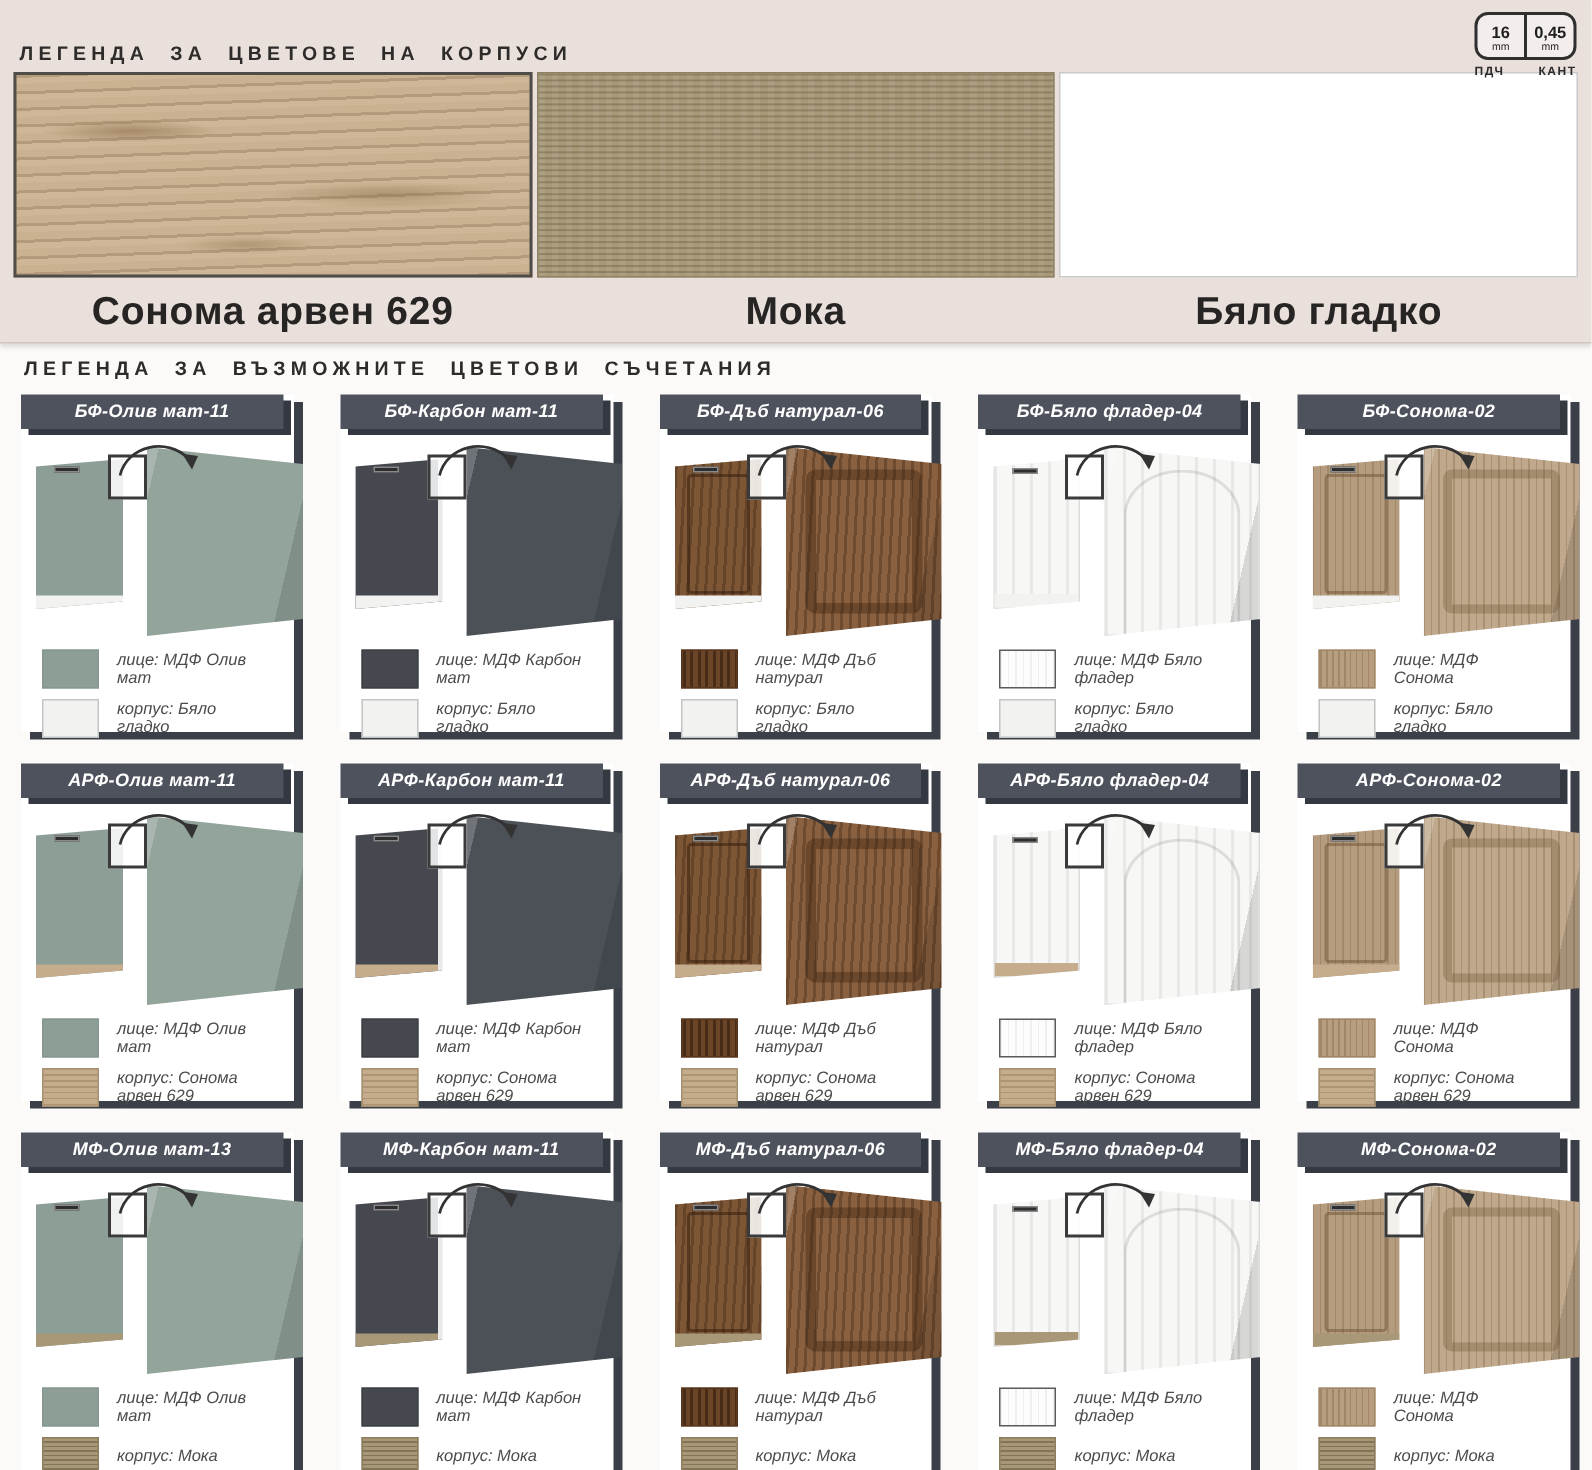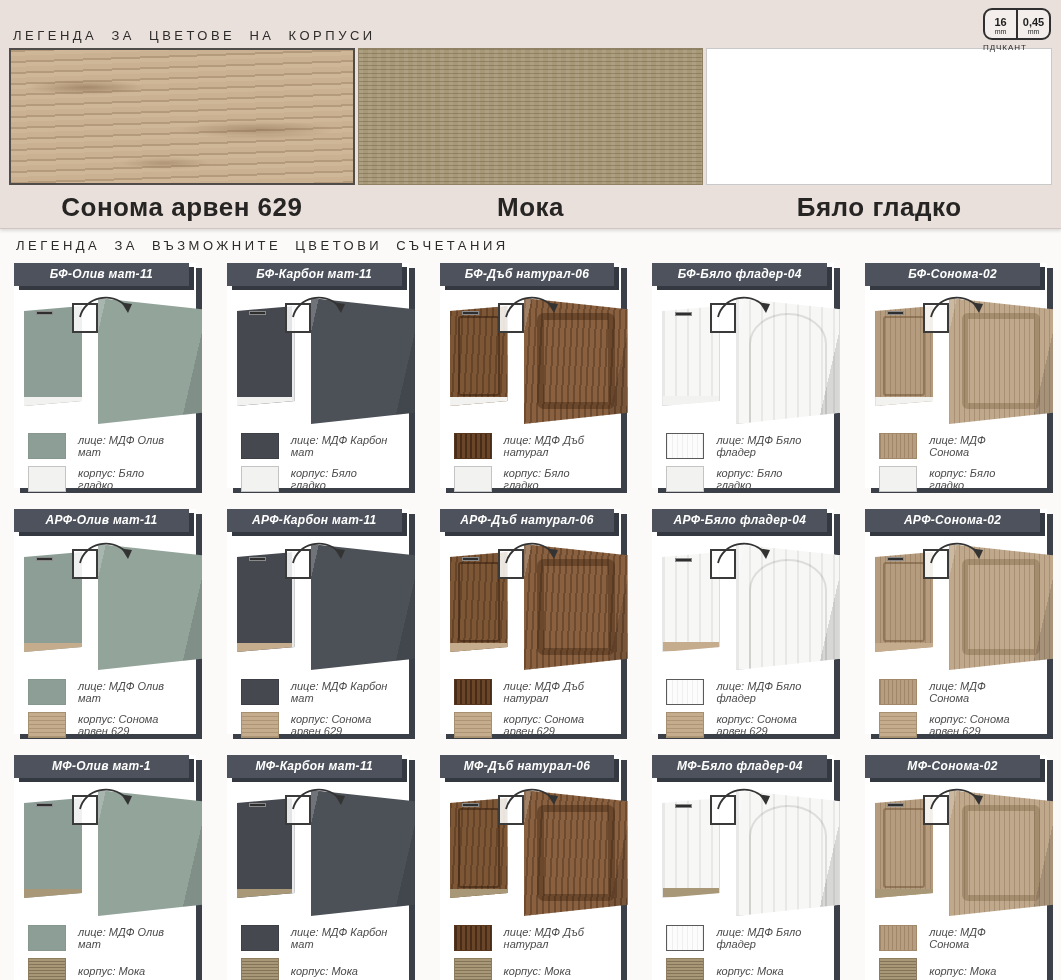--- a/index.html
+++ b/index.html
@@ -15,38 +15,38 @@
   .top-band {
     position: relative;
     height: 229px;
     background: #e9e0dc;
     padding: 8px 9px 0 9px;
     border-bottom: 1px solid #cfc5c1;
     box-shadow: 0 2px 3px rgba(0,0,0,.12);
   }
   .top-title, .main-title {
     font-size: 13px;
-    font-weight: normal;
+    font-weight: bold;
     color: #2e2c2b;
     letter-spacing: 3.5px;
     word-spacing: 7px;
   }
   .top-title { margin: 20px 0 5px 4px; }
 
   .spec-box { position: absolute; top: 8px; right: 10px; width: 68px; }
   .spec-pill {
     border: 2px solid #2f2f2f; border-radius: 9px;
     display: flex; background: rgba(255,255,255,.45);
   }
   .spec-cell { flex: 1; text-align: center; padding: 7px 0 2px; }
   .spec-cell + .spec-cell { border-left: 2px solid #2f2f2f; }
   .spec-num { display:block; font-size: 11px; font-weight: bold; color:#1e1e1e; line-height: 11px; }
   .spec-unit { display:block; font-size: 7px; color:#1e1e1e; line-height: 8px; }
-  .spec-labels { display:flex; justify-content: flex-start; margin-top: 3px;
-                 font-size: 8px; font-weight: normal; letter-spacing: 1px; color:#2b2b2b; }
+  .spec-labels { display:flex; justify-content: space-between; margin-top: 3px;
+                 font-size: 8px; font-weight: bold; letter-spacing: 1px; color:#2b2b2b; }
 
   .swatch-row { display: flex; gap: 3px; }
   .swatch-col { flex: 1; }
   .swatch { height: 137px; width: 100%; }
   .swatch-sonoma-arven {
     background-color: #c9b192;
     background-image:
       radial-gradient(ellipse 90px 12px at 22% 28%, rgba(120,90,58,.45), transparent 65%),
       radial-gradient(ellipse 120px 14px at 72% 60%, rgba(120,90,58,.35), transparent 65%),
       radial-gradient(ellipse 70px 10px at 45% 85%, rgba(120,90,58,.30), transparent 65%),
@@ -485,21 +485,21 @@
       <div class="legend-row">
         <span class="chip body-chip"></span>
         <span class="legend-text">корпус: Сонома арвен 629</span>
       </div>
     </div>
   </div>
       </div>
       <div class="card-row">
         <div class="card face-oliv body-moka">
     <div class="card-header">
-      <span>МФ-Олив мат-1</span>
+      <span>МФ-Олив мат-13</span>
     </div>
     <div class="door-illustration">
       <div class="door small">
         <div class="handle"></div>
         <div class="plinth"></div>
       </div>
       <div class="door big"></div>
       <svg class="mag-arrow" viewBox="0 0 64 32">
         <path d="M4 28 C 9 8 35 2 50 17" fill="none" stroke="#333" stroke-width="1.8"></path>
         <path d="M52 24 L45.5 13.5 L56 15 Z" fill="#333"></path>

